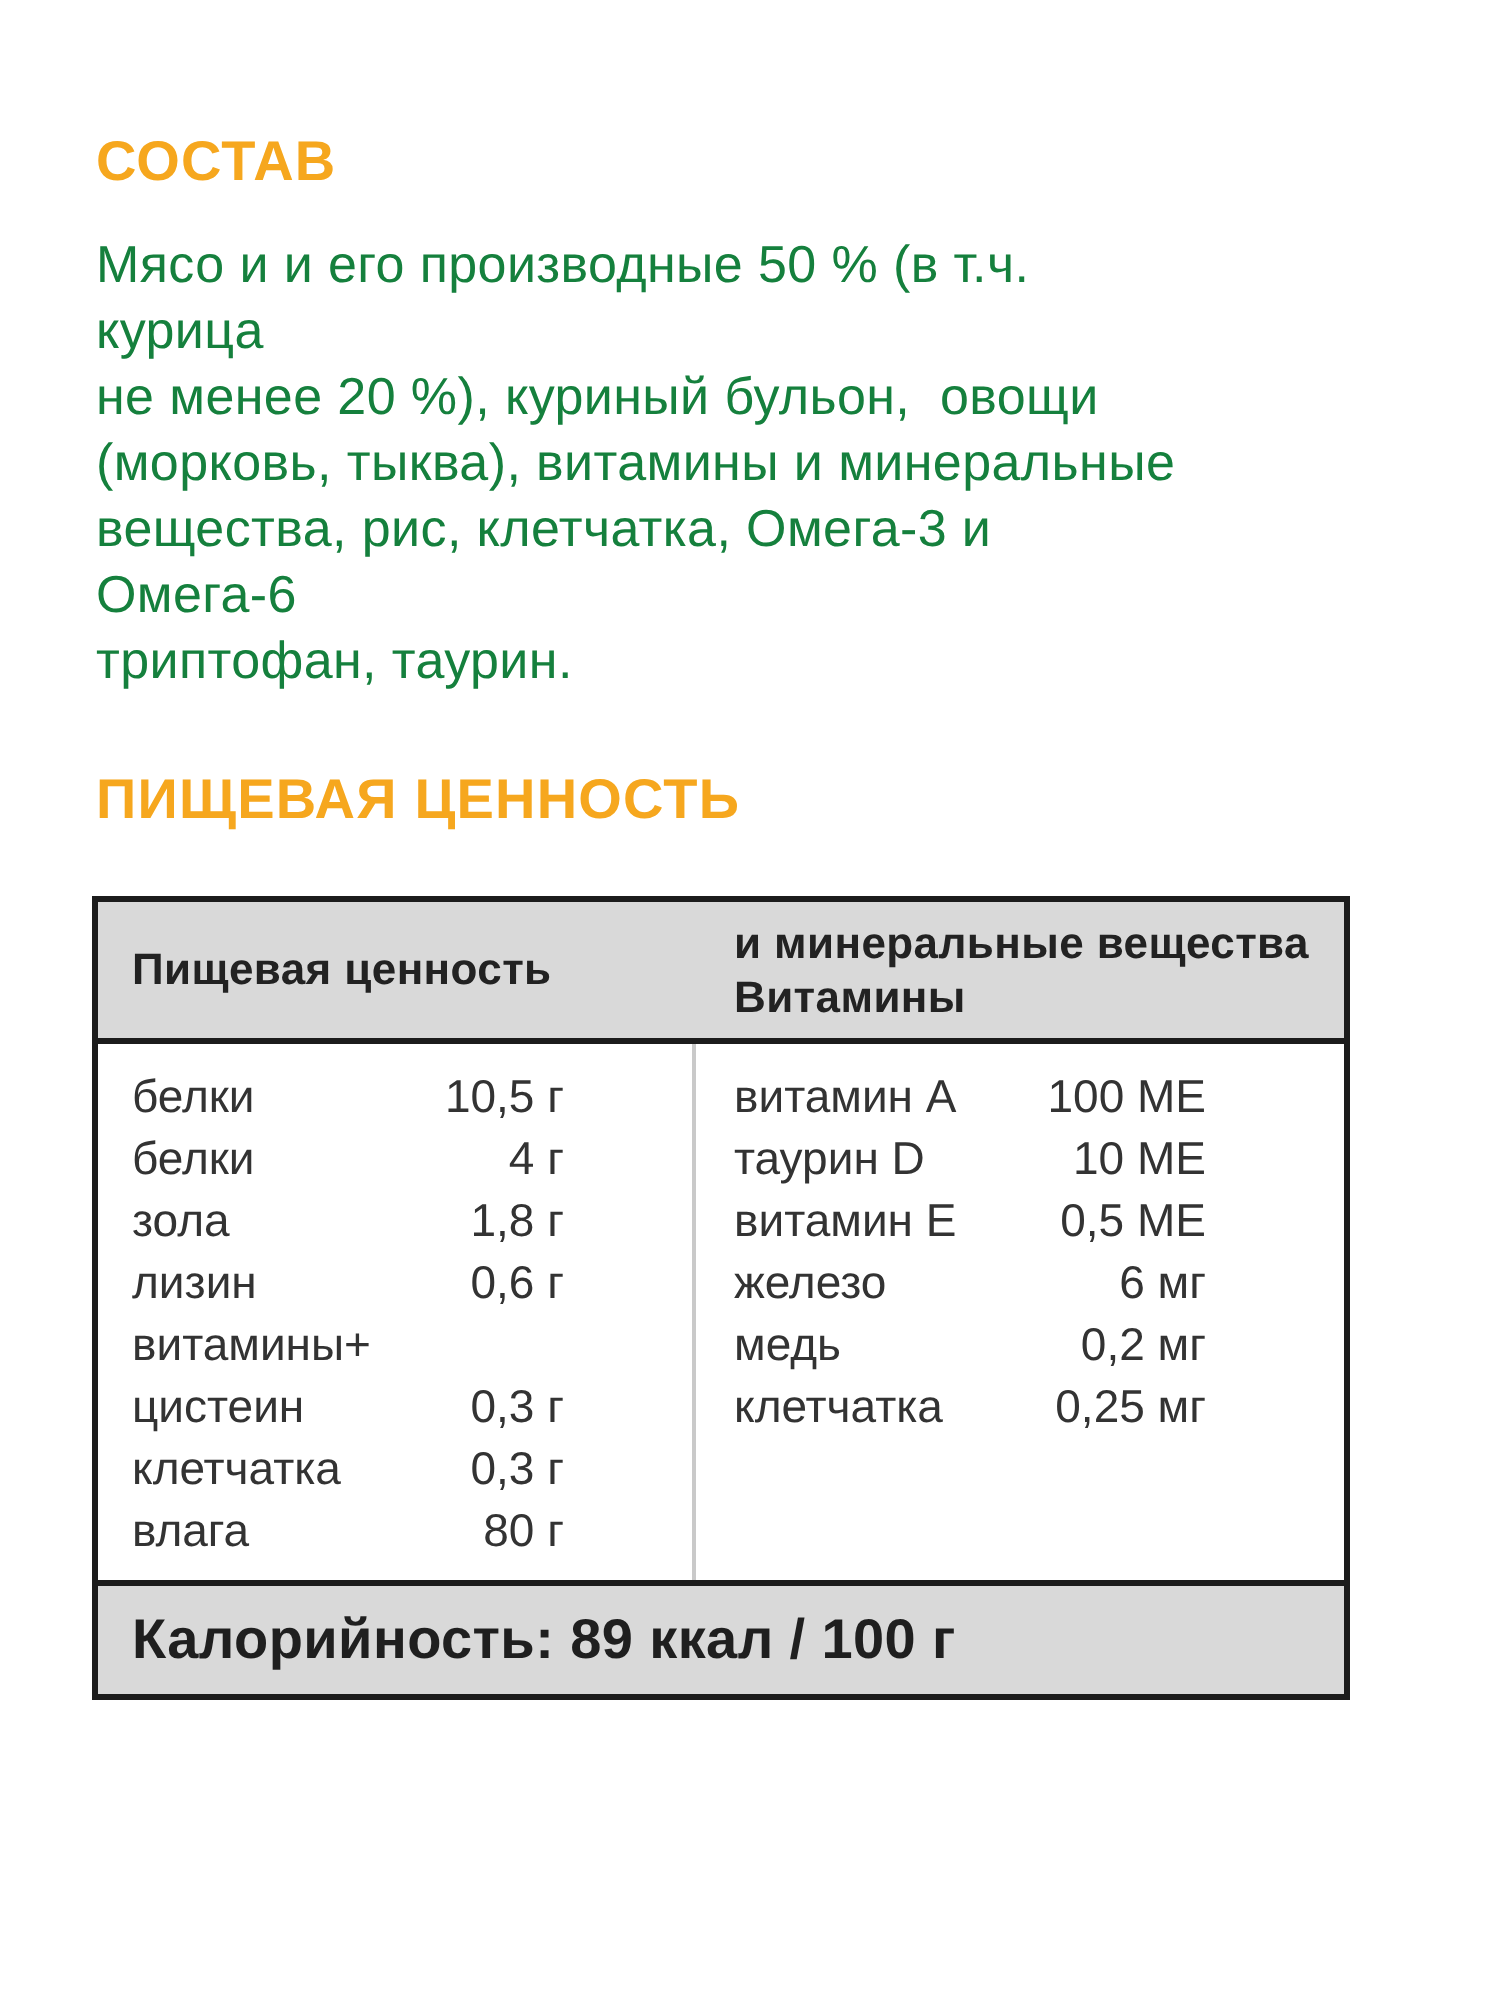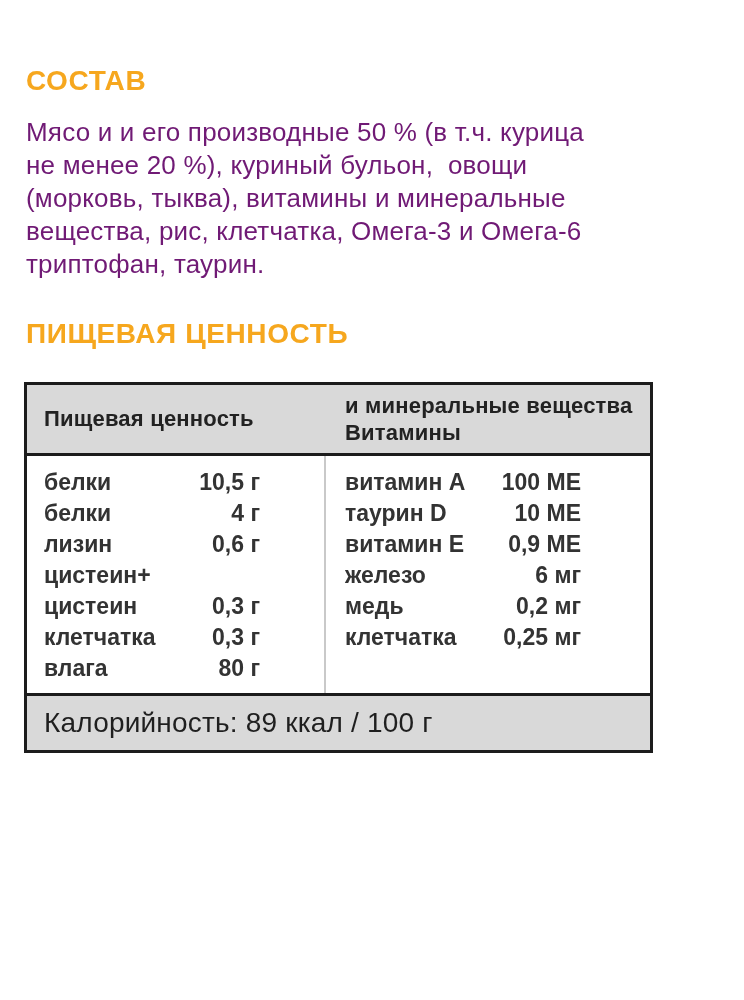--- a/index.html
+++ b/index.html
@@ -12,36 +12,36 @@
     height: 1000px;
     font-family: "Liberation Sans", "DejaVu Sans", sans-serif;
     color: #3b3b3b;
     overflow: hidden;
     position: relative;
   }
   .page {
     box-sizing: border-box;
     width: 632px;
     height: 1000px;
-    padding: 66px 44px 0 24px;
+    padding: 66px 44px 0 46px;
   }
   .accent-heading {
     margin: 0;
     color: #F6A71E;
     font-size: 28px;
     font-weight: 700;
     letter-spacing: 0.6px;
     line-height: 1.05;
   }
   .composition-heading { margin-bottom: 21px; padding-left: 2px; }
   .composition-text {
     padding-left: 2px;
     font-size: 26px;
     line-height: 33px;
-    color: #701a75;
+    color: #15803d;
     letter-spacing: 0.2px;
   }
   .composition-text .line { white-space: pre-wrap; }
   .nutrition-heading { margin-top: 38px; margin-bottom: 33px; padding-left: 2px; }
 
   .ntable {
     width: 629px;
     box-sizing: border-box;
     border: 3px solid #1c1c1c;
     background: #ffffff;
@@ -66,21 +66,20 @@
     flex: none;
   }
   .th-right {
     flex: 1;
     padding: 7px 10px 7px 19px;
     line-height: 27px;
   }
   .tbody {
     display: flex;
     background: #ffffff;
-    font-weight: bold;
   }
   .col {
     box-sizing: border-box;
     padding-top: 11px;
     padding-bottom: 9px;
   }
   .col-left {
     width: 299px;
     flex: none;
     padding-left: 17px;
@@ -99,21 +98,21 @@
     font-size: 23px;
     line-height: 31px;
     color: #333333;
   }
   .nrow .val { text-align: center; white-space: nowrap; }
   .tfoot {
     background: #d9d9d9;
     border-top: 3px solid #1c1c1c;
     padding: 11px 10px 11px 17px;
     font-size: 28px;
-    font-weight: 400;
+    font-weight: 700;
     color: #1f1f1f;
     letter-spacing: 0.2px;
   }
 </style>
 </head>
 <body>
 
 <div class="page">
 
   <h2 class="accent-heading composition-heading">СОСТАВ</h2>
@@ -143,25 +142,29 @@
       <div class="col col-left">
         <div class="nrow">
           <span class="lbl">белки</span>
           <span class="val">10,5 г</span>
         </div>
         <div class="nrow">
           <span class="lbl">белки</span>
           <span class="val">4 г</span>
         </div>
         <div class="nrow">
+          <span class="lbl">зола</span>
+          <span class="val">1,8 г</span>
+        </div>
+        <div class="nrow">
           <span class="lbl">лизин</span>
           <span class="val">0,6 г</span>
         </div>
         <div class="nrow">
-          <span class="lbl">цистеин+</span>
+          <span class="lbl">витамины+</span>
           <span class="val"></span>
         </div>
         <div class="nrow">
           <span class="lbl">цистеин</span>
           <span class="val">0,3 г</span>
         </div>
         <div class="nrow">
           <span class="lbl">клетчатка</span>
           <span class="val">0,3 г</span>
         </div>
@@ -175,21 +178,21 @@
         <div class="nrow">
           <span class="lbl">витамин A</span>
           <span class="val">100 МЕ</span>
         </div>
         <div class="nrow">
           <span class="lbl">таурин D</span>
           <span class="val">10 МЕ</span>
         </div>
         <div class="nrow">
           <span class="lbl">витамин E</span>
-          <span class="val">0,9 МЕ</span>
+          <span class="val">0,5 МЕ</span>
         </div>
         <div class="nrow">
           <span class="lbl">железо</span>
           <span class="val">6 мг</span>
         </div>
         <div class="nrow">
           <span class="lbl">медь</span>
           <span class="val">0,2 мг</span>
         </div>
         <div class="nrow">

